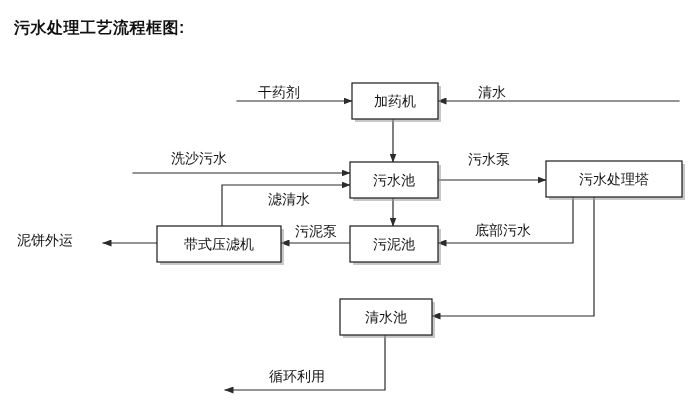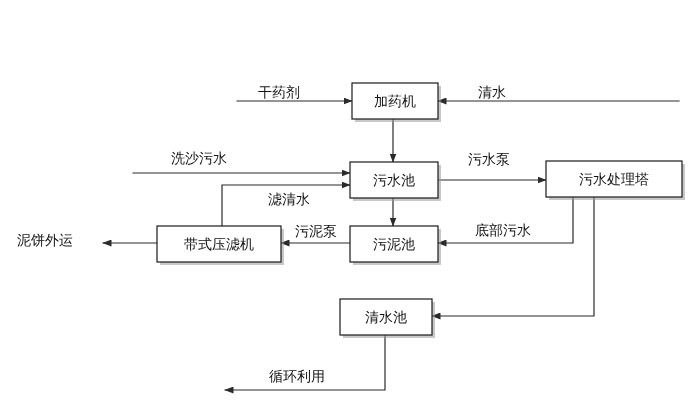--- a/index.html
+++ b/index.html
@@ -67,20 +67,21 @@
     font-size: 14px;
     fill: #111111;
     dominant-baseline: middle;
   }
 </style>
 </head>
 <body>
 
 <div id="page">
 
+  <div id="title">污水处理工艺流程框图:</div>
 
   <svg id="flow" viewBox="0 0 700 420">
     <defs>
       <marker id="arrowhead" markerWidth="9" markerHeight="7" refX="8.5" refY="3.5" orient="auto" markerUnits="userSpaceOnUse">
         <polygon points="0 0, 9 3.5, 0 7" fill="#2b2b2b"></polygon>
       </marker>
     </defs>
 
     <g id="edges-layer">
         <polyline points="237,101 352,101" class="edge-line" marker-end="url(#arrowhead)"></polyline>

